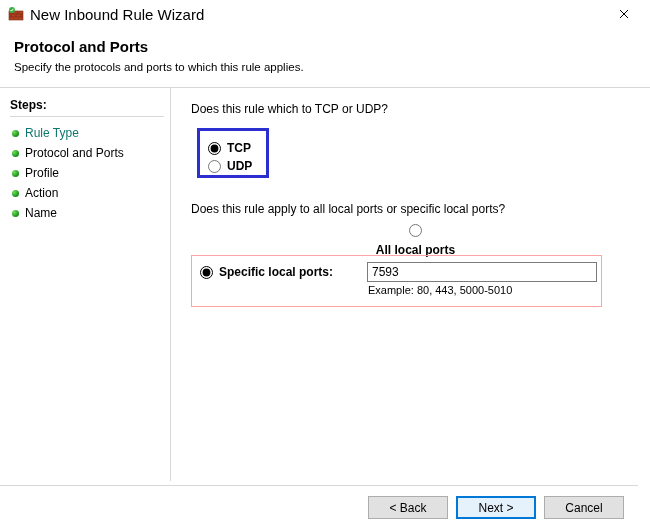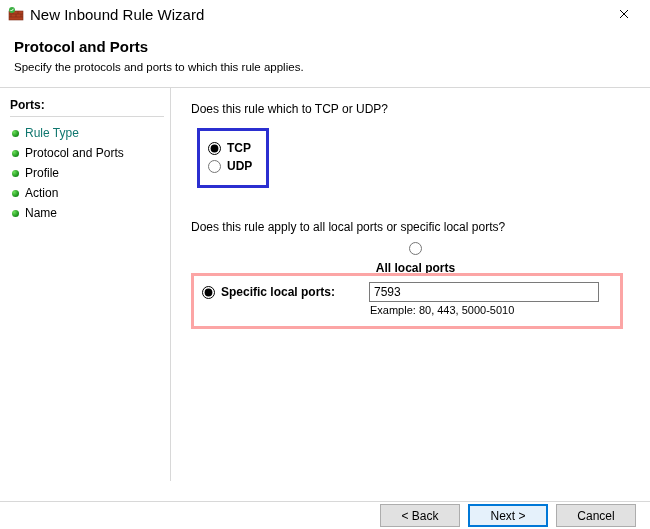--- a/index.html
+++ b/index.html
@@ -58,43 +58,43 @@
     flex:1;
     border-left:1px solid #d8d8d8;
     padding: 14px 18px 10px 20px;
     position:relative;
     font-size:12px;
   }
   .q { margin-bottom:8px; font-size:12px;}
   .group-proto {
     border:3px solid #2b2fd0;
     display:inline-block;
-    padding:8px 14px 10px 8px;
-    margin: 4px 0 32px 6px;
+    padding:8px 14px 0 8px;
+    margin: 4px 0 24px 6px;
   }
   .radio-row { display:flex; align-items:center; gap:6px; font-weight:bold; padding:2px 0;}
   .radio-row input { accent-color: #000; }
   .group-ports {
-    border:3px solid #fca5a5;
-    padding:6px 21px 10px 8px;
+    border:1px solid #fca5a5;
+    padding:6px 4px 10px 8px;
     margin-top:-6px;
     display:inline-block;
   }
   .ports-line { display:flex; align-items:center; gap:8px;}
   .ports-line .lbl { font-weight:bold; width:140px;}
   .ports-input {
     width:230px; height:20px;
     border:1px solid #7a7a7a; padding:1px 4px;
     font-family:inherit; font-size:12px;
   }
   .example { font-size:11px; margin-left:168px; margin-top:2px;}
   .allports-row {display:flex;align-items:center;gap:6px;font-weight:bold;margin-left:8px;margin-bottom:4px;flex-direction:column;}
   .footer{
-    position:absolute; bottom:0; left:0; right:0;
-    height:28px; border-top:1px solid #d8d8d8;
+    position:absolute; bottom:0; left:0; right:12px;
+    height:44px; border-top:1px solid #d8d8d8;
     display:flex; justify-content:flex-end; align-items:center;
     gap:8px; padding:0 14px; background:#fff;
   }
   .btn{
     width:80px; height:23px;
     border:1px solid #adadad; background:#e1e1e1;
     font-family:inherit; font-size:12px; cursor:pointer;
   }
   .btn.primary{ border:2px solid #0078d7; background:#e5f1fb;}
   
@@ -130,21 +130,21 @@
   </div>
 </div>
 
 <div class="header">
   <h1>Protocol and Ports</h1>
   <p>Specify the protocols and ports to which this rule applies.</p>
 </div>
 
 <div class="body">
   <div class="sidebar">
-    <div class="steps-title">Ports:</div>
+    <div class="steps-title">Steps:</div>
     <div class="step active">
       <span class="bullet"></span>
       <span class="label">Rule Type</span>
     </div>
     <div class="step">
       <span class="bullet"></span>
       <span class="label">Protocol and Ports</span>
     </div>
     <div class="step">
       <span class="bullet"></span>

